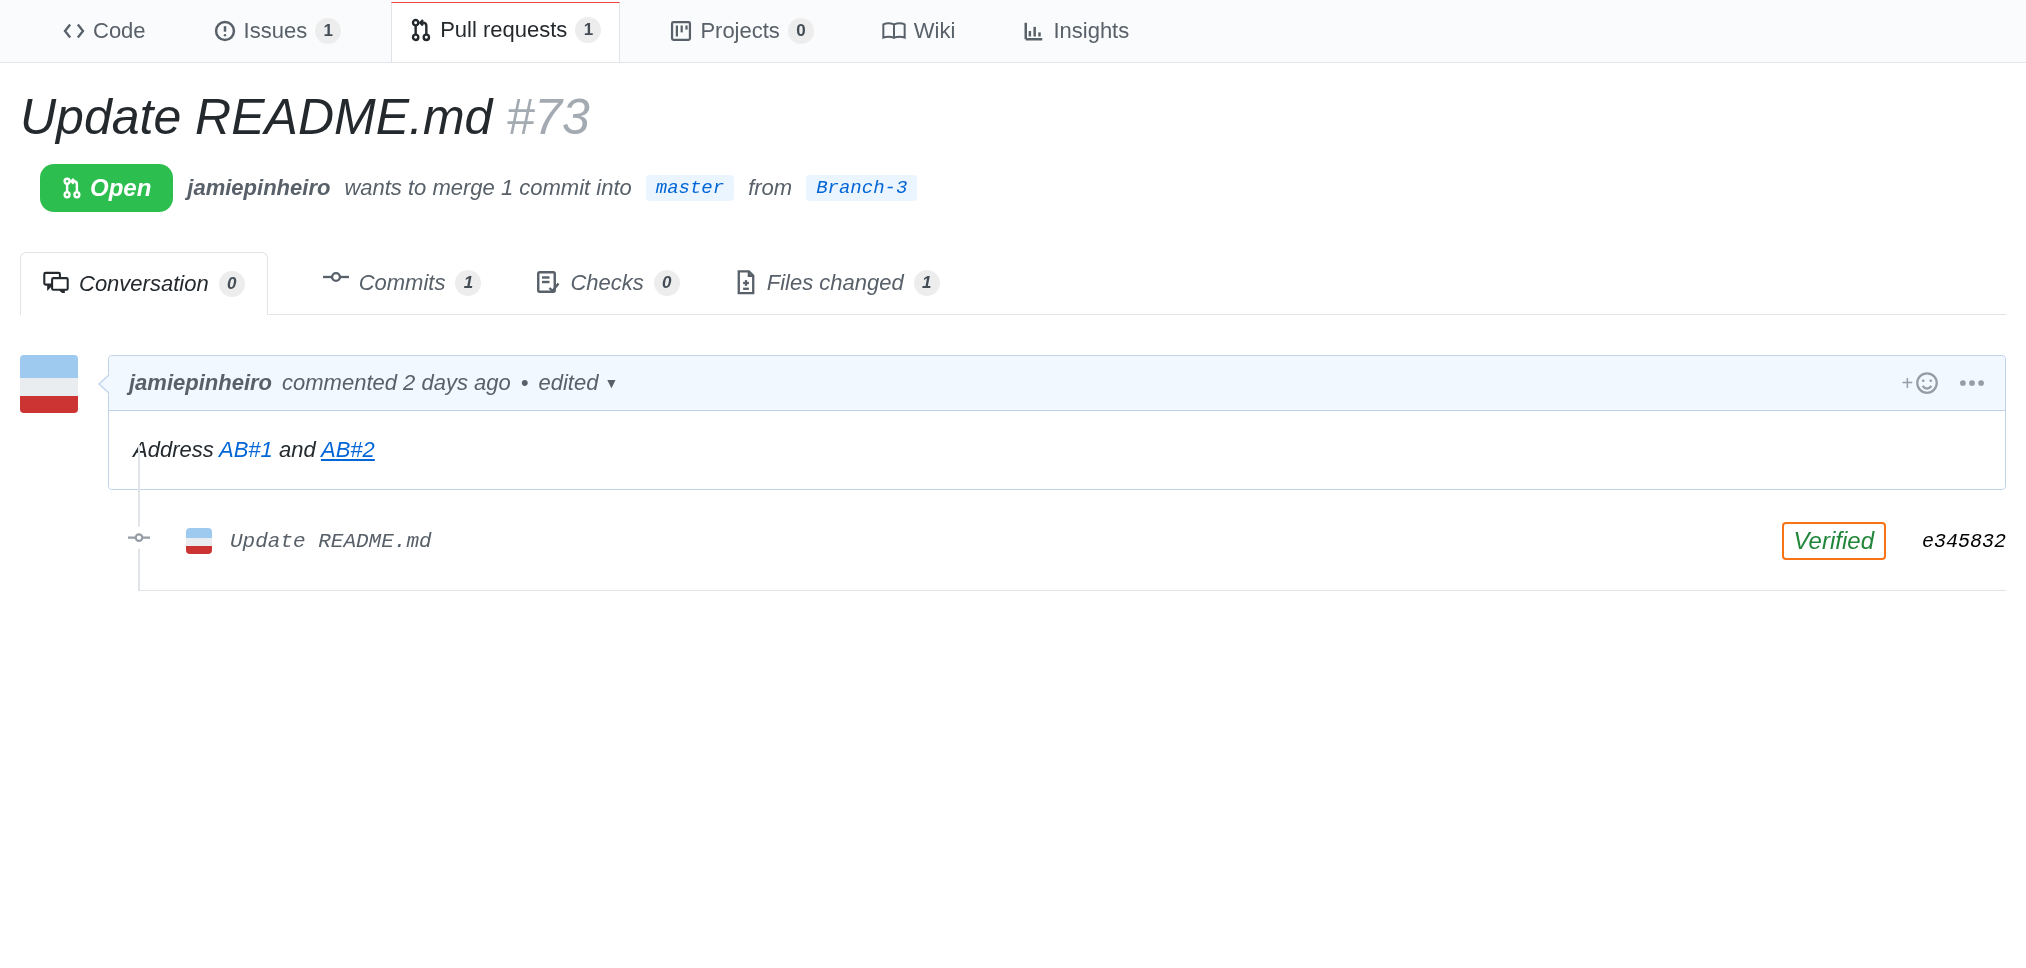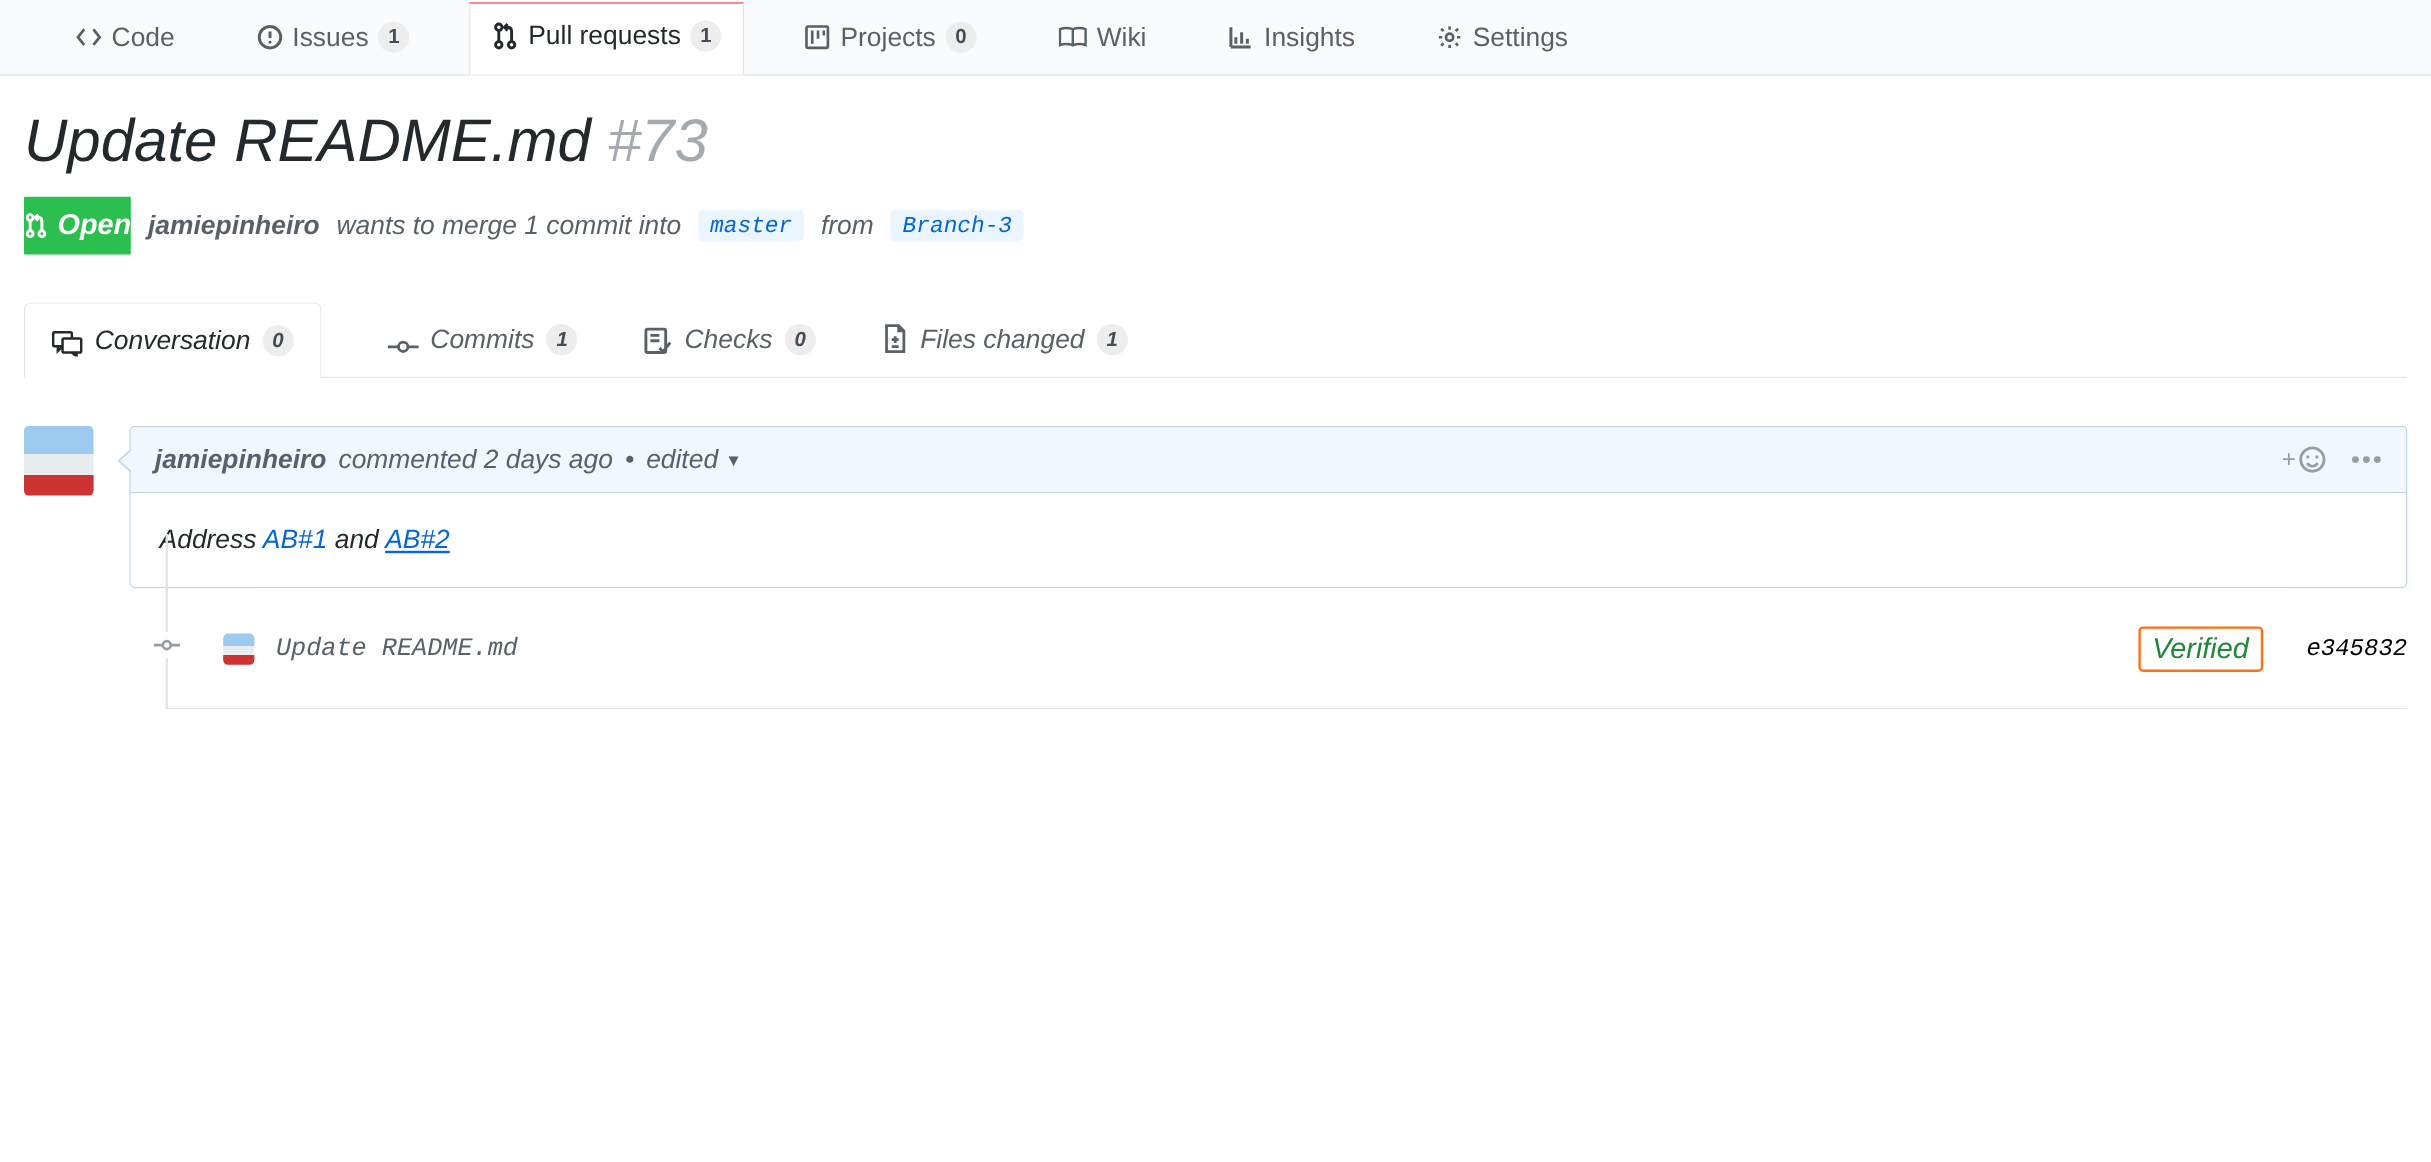--- a/index.html
+++ b/index.html
@@ -82,22 +82,23 @@
     flex-wrap: wrap;
   }
   .state-badge {
     display: inline-flex;
     align-items: center;
     gap: 8px;
     background: #2cbe4e;
     color: #fff;
     font-size: 24px;
     font-weight: 600;
-    border-radius: 1px;
-    padding: 10px 0;
+    border-radius: 14px;
+    padding: 10px 22px;
+    margin-left: 20px;
   }
   .pr-desc { color: #586069; }
   .pr-author { color: #586069; font-weight: 600; }
   .branch-chip {
     background: #eaf5ff;
     color: #0366d6;
     font-family: SFMono-Regular, Consolas, "Liberation Mono", Menlo, monospace;
     font-size: 19px;
     padding: 2px 10px;
     border-radius: 4px;
@@ -106,21 +107,21 @@
   
   .pr-tabs {
     display: flex;
     align-items: center;
     margin-top: 40px;
     gap: 55px;
     border-bottom: 1px solid #e1e4e8;
   }
   .pr-tab {
     display: flex;
-    align-items: flex-end;
+    align-items: flex-start;
     gap: 10px;
     font-size: 22px;
     color: #586069;
     padding: 18px 0;
     cursor: pointer;
   }
   .pr-tab.active {
     color: #24292e;
     border: 1px solid #e1e4e8;
     border-bottom: none;
@@ -311,29 +312,20 @@
     <span>
       <svg width="22" height="22" viewBox="0 0 16 16" fill="none" stroke="#586069" stroke-width="1.8">
           <line x1="2" y1="14" x2="2" y2="2"></line>
           <line x1="2" y1="14" x2="14" y2="14"></line>
           <line x1="5" y1="12" x2="5" y2="8"></line>
           <line x1="8.5" y1="12" x2="8.5" y2="5"></line>
           <line x1="12" y1="12" x2="12" y2="9"></line>
         </svg>
     </span>
     <span>Insights</span>
-  </div>
-  <div class="repo-tab">
-    <span>
-      <svg width="22" height="22" viewBox="0 0 16 16" fill="none" stroke="#586069" stroke-width="1.6">
-          <circle cx="8" cy="8" r="2.2"></circle>
-          <path d="M8 1.5v2M8 12.5v2M2.9 2.9l1.4 1.4M11.7 11.7l1.4 1.4M1.5 8h2M12.5 8h2M2.9 13.1l1.4-1.4M11.7 4.3l1.4-1.4"></path>
-        </svg>
-    </span>
-    <span>Settings</span>
   </div>
 </nav>
 
 <div class="content">
 
   <div class="pr-title-row">
     <span class="pr-title">Update README.md</span>
     <span class="pr-number">#73</span>
   </div>
 

